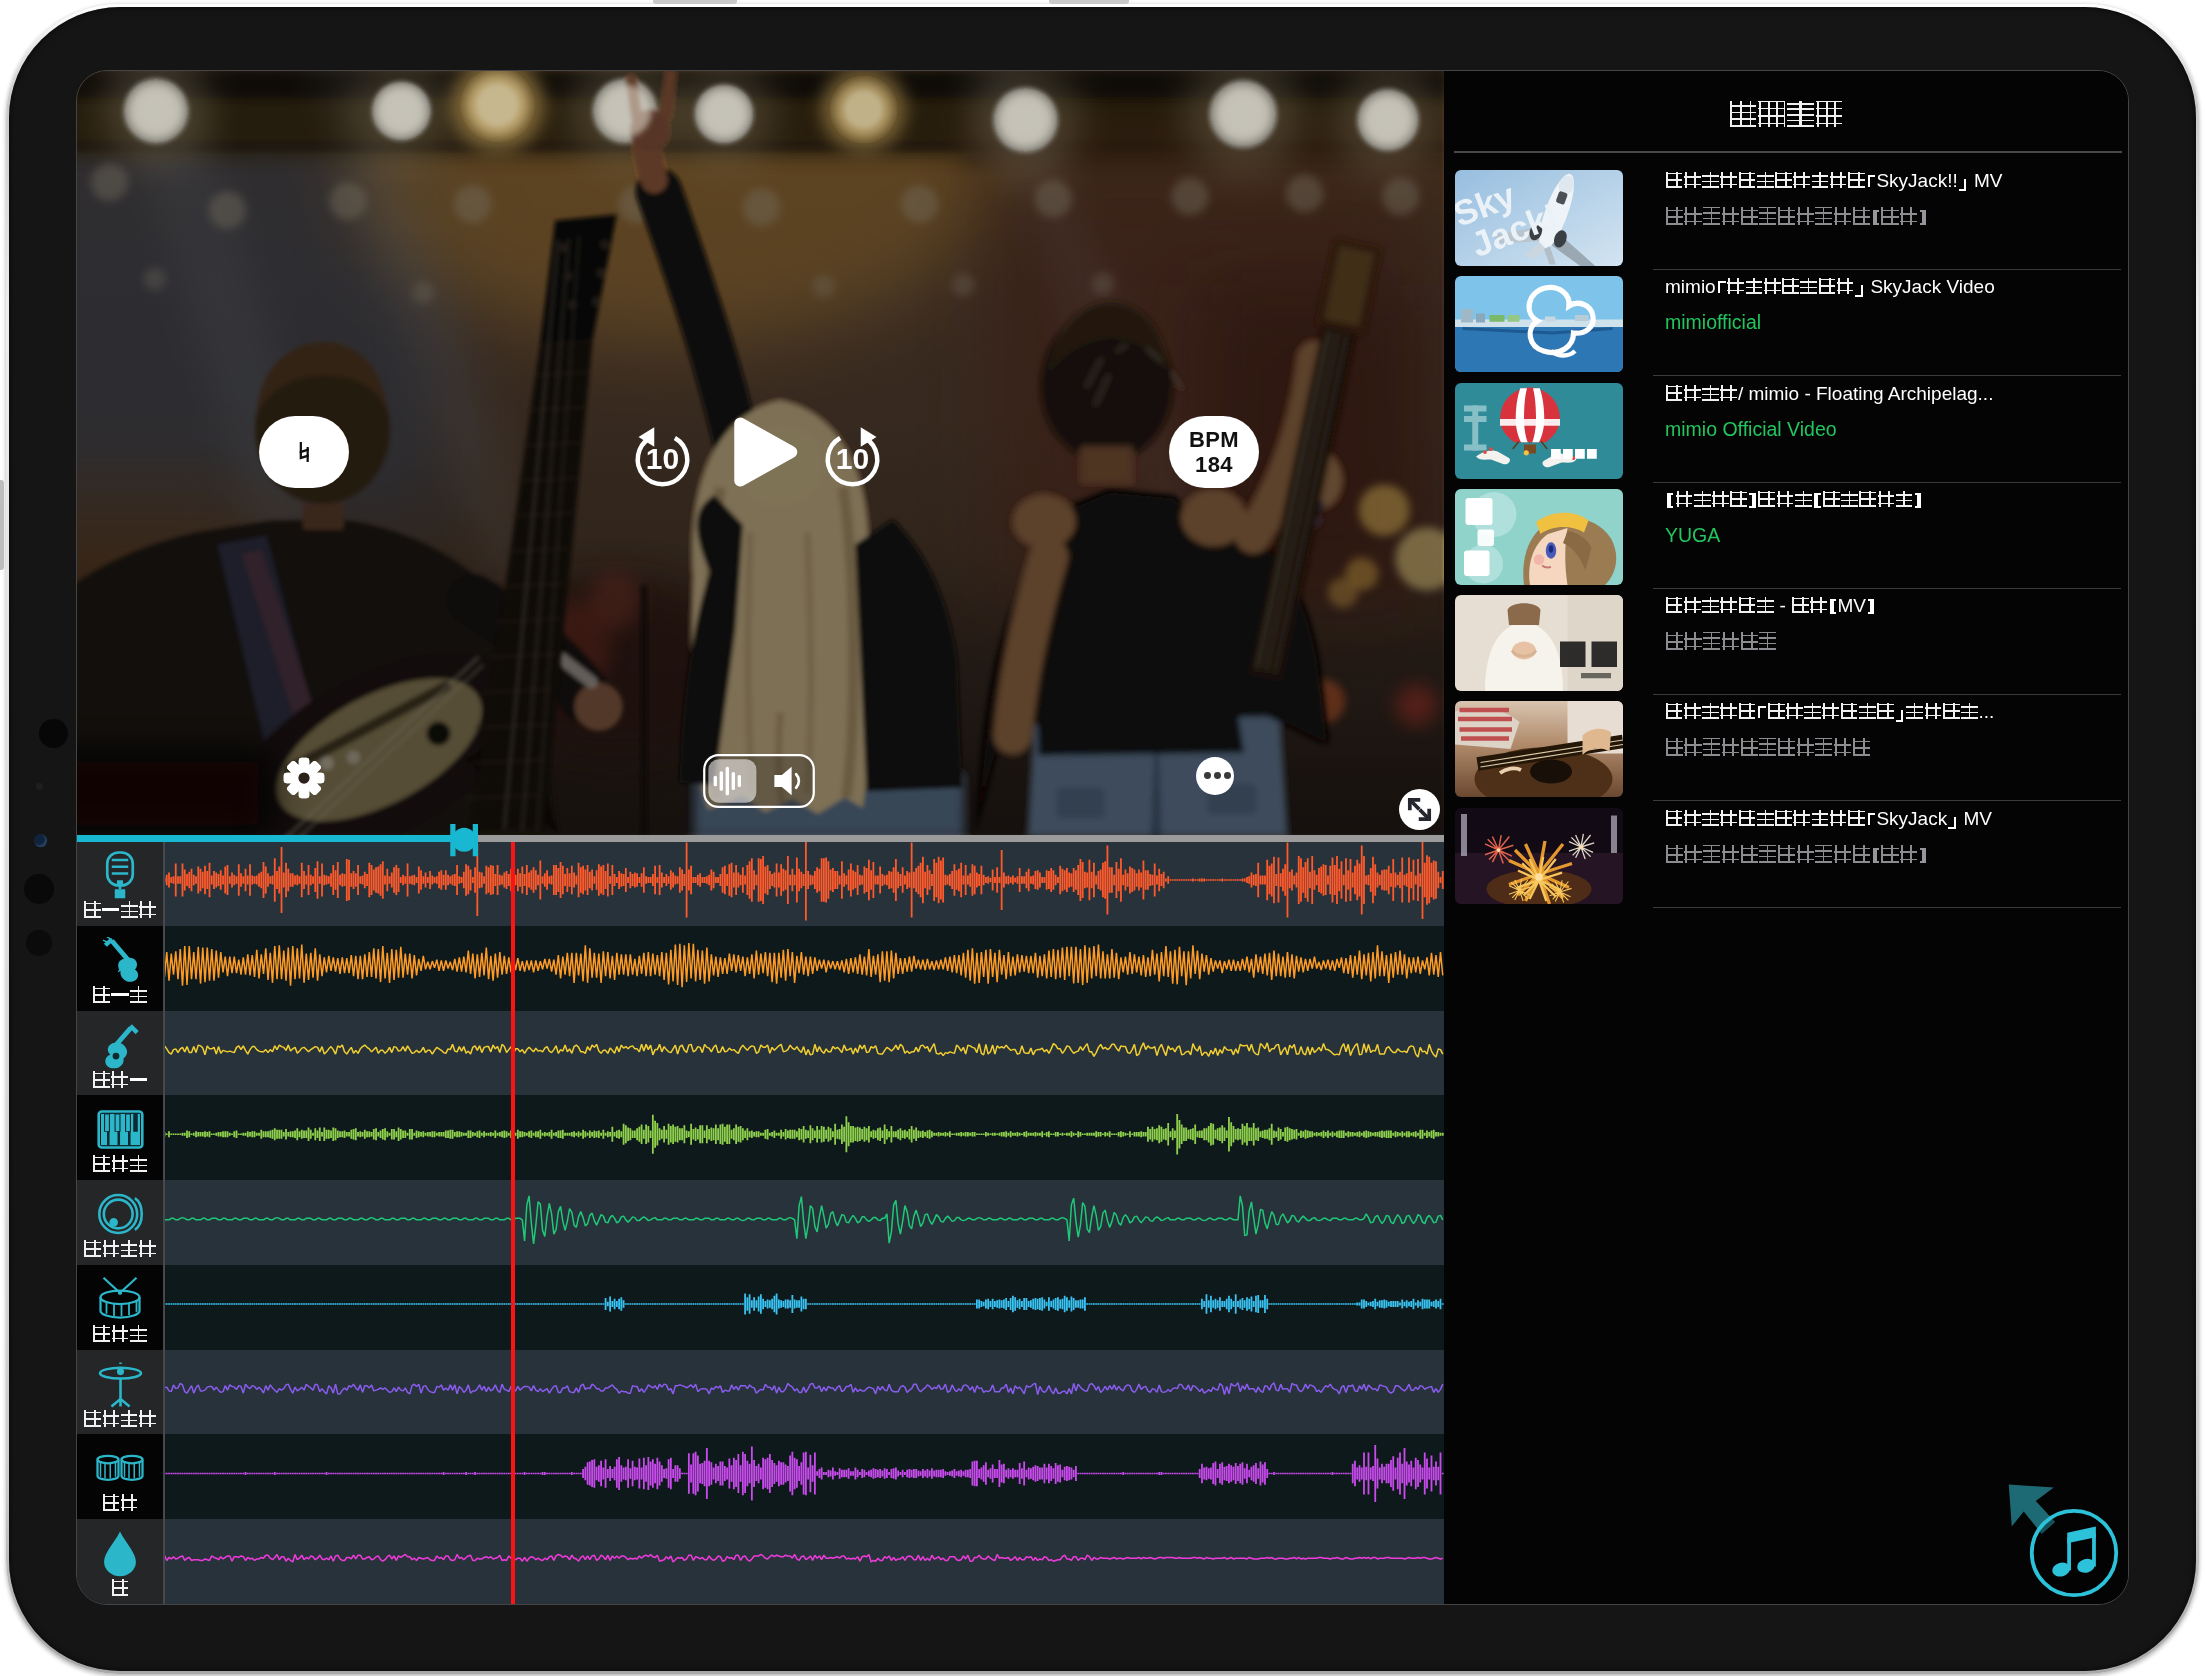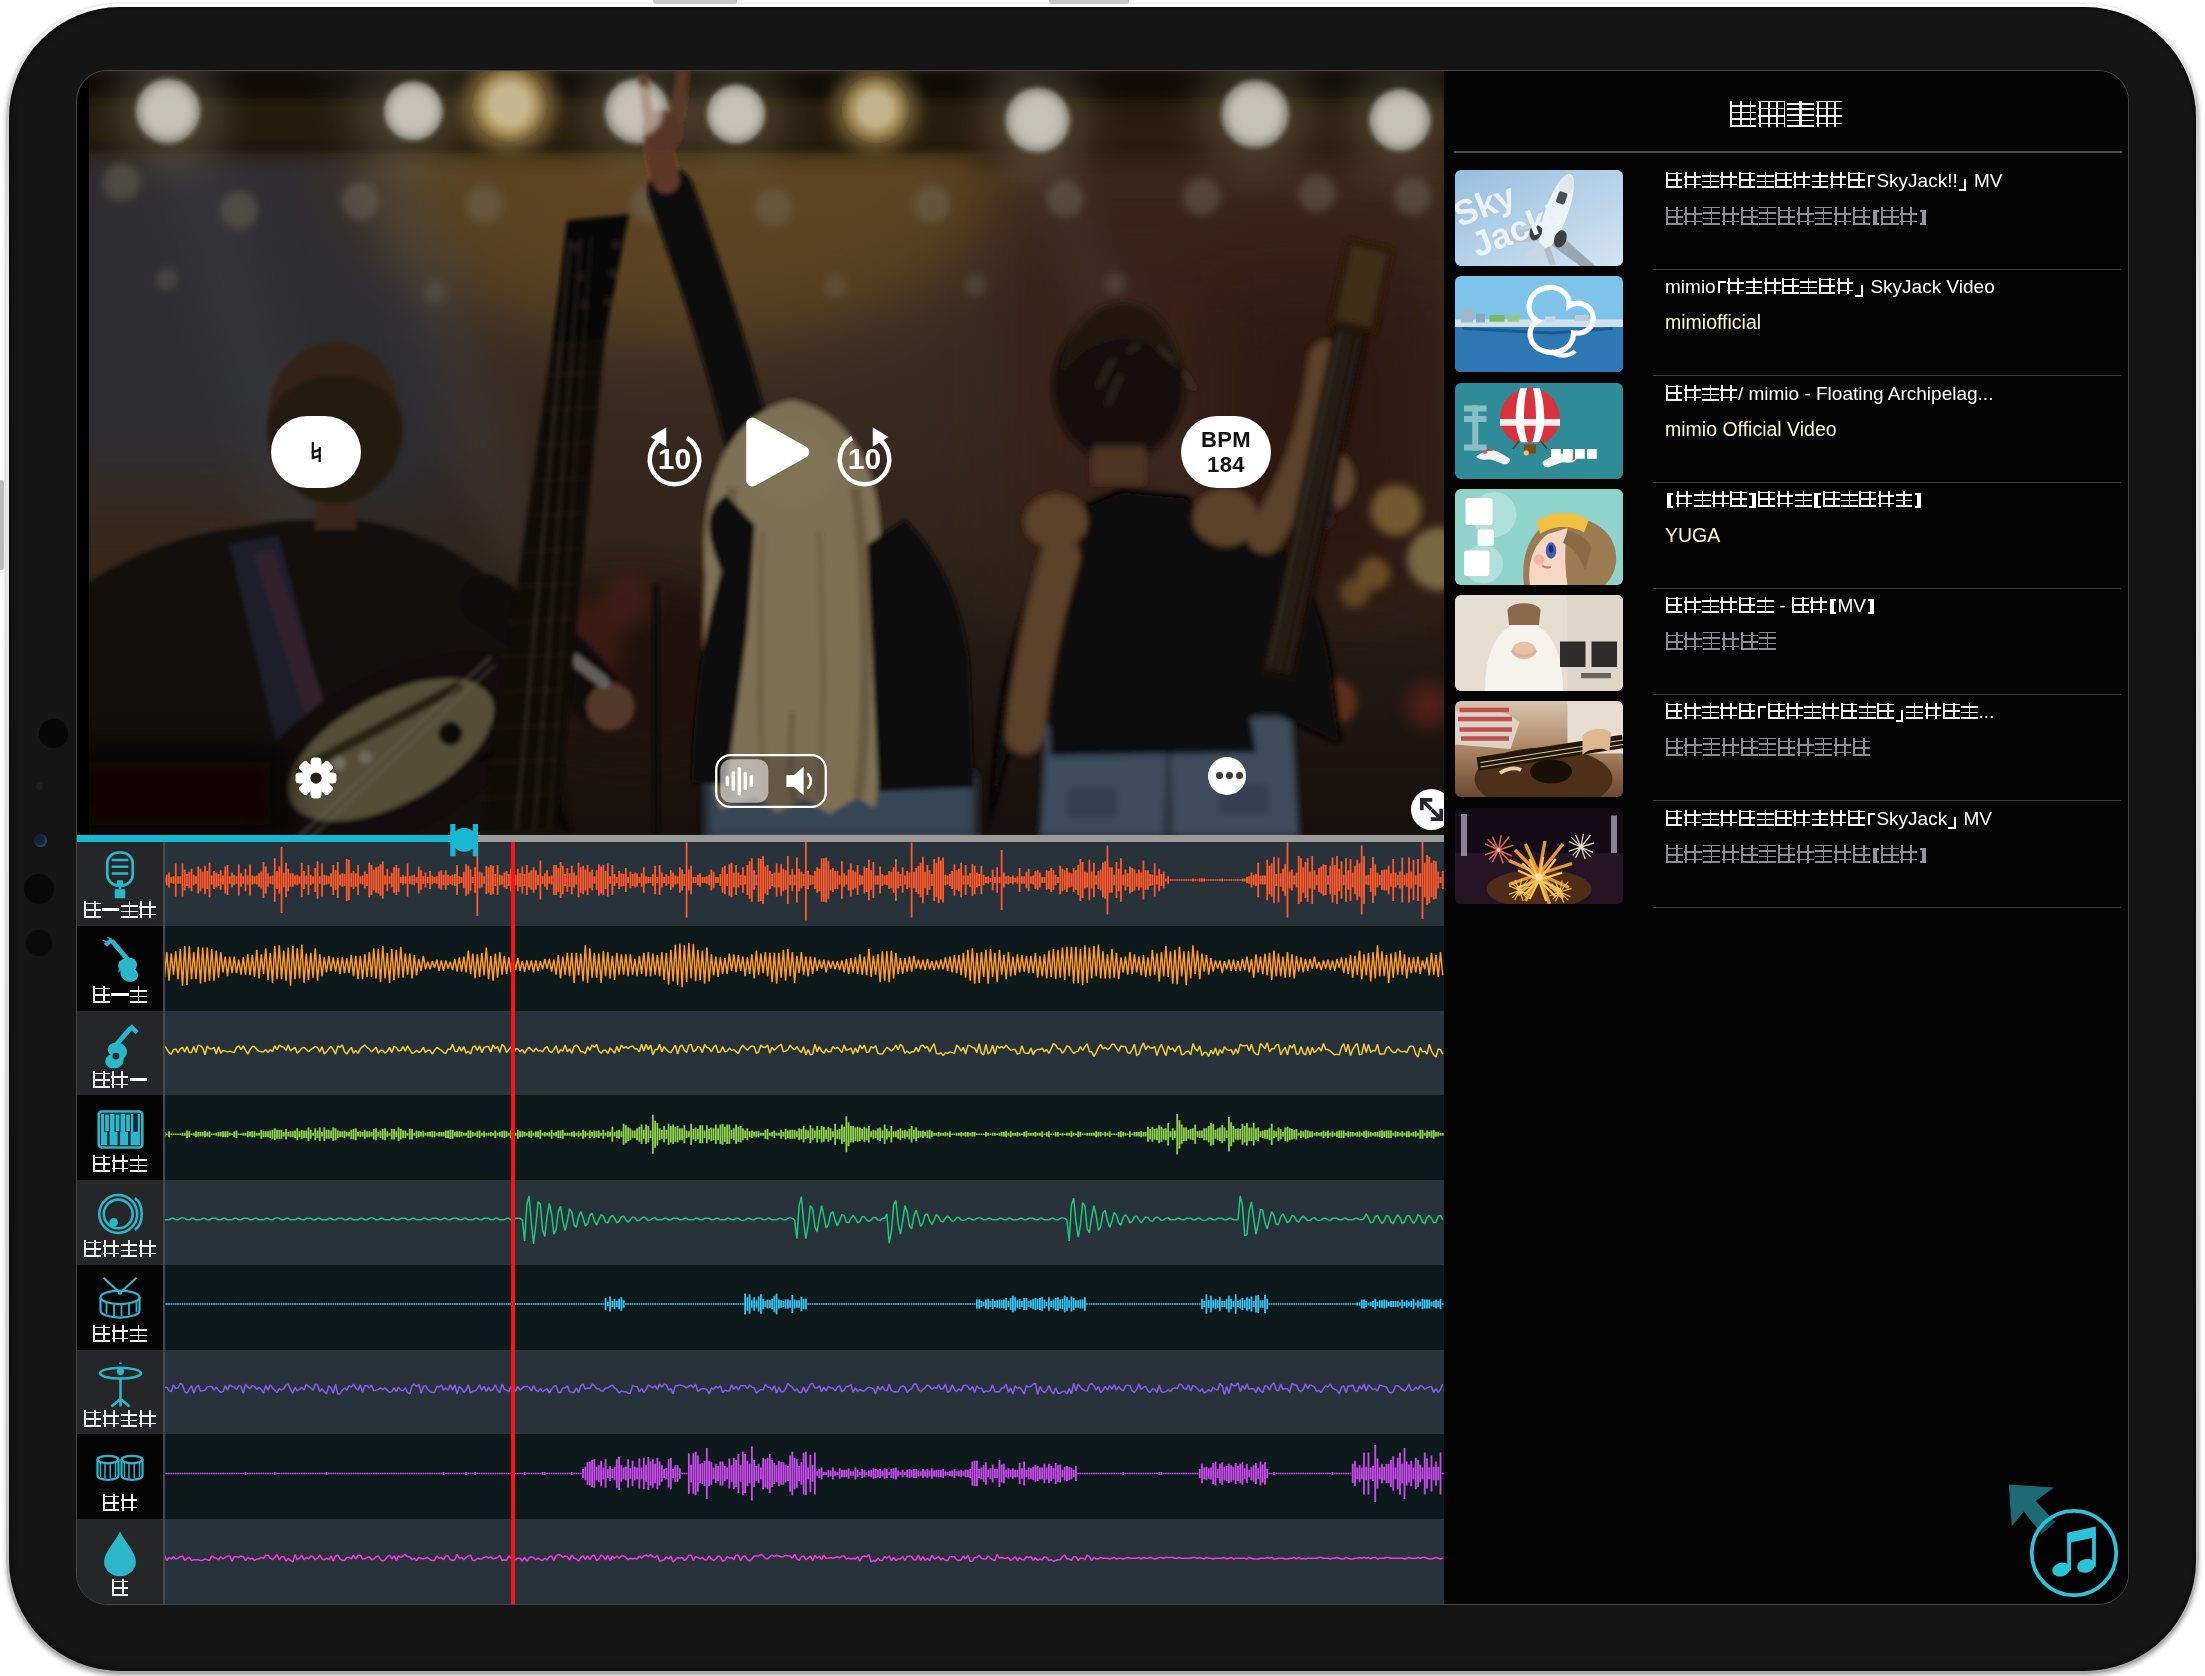--- a/index.html
+++ b/index.html
@@ -1,41 +1,41 @@
 <!DOCTYPE html>
 <html style="font-size:12px"><head><meta charset="utf-8"><style>
 *{margin:0;padding:0;box-sizing:border-box}
 html,body{width:2205px;height:1676px;background:#fff;font-family:"Liberation Sans",sans-serif;overflow:hidden}
 .abs{position:absolute}
 .device{position:absolute;left:6px;top:3.8px;width:2193px;height:1670px;border-radius:114px;
 background:linear-gradient(180deg,#ffffff,#c9c9c9 6%,#ededed 18%,#cccccc 88%,#a8a8a8);box-shadow:0 1.5px 4.5px rgba(0,0,0,.3)}
 .bezel{position:absolute;left:3px;top:3px;right:3px;bottom:3px;border-radius:111px;background:#151515;
 box-shadow:inset 0 0 7.5px rgba(0,0,0,.7)}
 .screen{position:absolute;left:77px;top:71px;width:2051px;height:1533px;border-radius:30px;background:#000;overflow:hidden;outline:1.5px solid #454545}
-.video{position:absolute;left:12px;top:0;width:1367px;height:764px;overflow:hidden}
+.video{position:absolute;left:0;top:0;width:1367px;height:764px;overflow:hidden}
 .photo{position:absolute;left:-77px;top:-71px}
 .pill{position:absolute;width:90px;height:72px;border-radius:36px;background:#fff;display:flex;align-items:center;justify-content:center}
 .bpmtxt{font-size:22px;font-weight:700;color:#111;text-align:center;line-height:25px;letter-spacing:0.4px}
 .pbar{position:absolute;left:0;top:764px;width:1367px;height:6.8px;background:#9b9b9b;z-index:6}
 .pfill{position:absolute;left:0;top:0;width:375px;height:6.8px;background:#18b7d2}
 .pmark{position:absolute;left:363px;top:-18px}
 .waves{position:absolute;left:0;top:770px;width:1367px;height:763px}
 .wrow{position:absolute;left:0;width:1367px;height:85px}
 .lab{position:absolute;left:0;width:86px;height:85px;display:flex;flex-direction:column;align-items:center;justify-content:flex-start}
 .lab .ic{margin-top:9px;height:50px;display:flex;align-items:center}
 .lab .tx{font-size:19px;font-weight:600;color:#fff;line-height:19px;white-space:nowrap}
 .vline{position:absolute;left:86px;top:0;width:1.5px;height:763px;background:#434a4e;z-index:3}
 .red{position:absolute;left:434px;top:0;width:3.8px;height:763px;background:#fa1414;z-index:4}
 .panel{position:absolute;left:1367px;top:0;width:684px;height:1533px;background:#040404}
 .ptitle{position:absolute;left:0;top:27px;width:684px;text-align:center;font-size:30px;font-weight:700;color:#fff}
 .pdiv{position:absolute;left:9.8px;width:668px;height:1.5px;background:#48484a;top:80px}
 .prow{position:absolute;left:0;width:684px;height:107px}
 .thumb{position:absolute;left:10.5px;top:6.8px;width:168px;height:96px;border-radius:6px;overflow:hidden}
 .rtitle{position:absolute;left:221px;top:6.8px;width:453px;height:31.5px;font-size:19px;color:#fff;white-space:nowrap;overflow:hidden}
-.rsub{position:absolute;left:221px;top:42px;width:453px;height:25.5px;font-size:19.5px;color:#fef9c3;white-space:nowrap;overflow:hidden}
+.rsub{position:absolute;left:221px;top:42px;width:453px;height:25.5px;font-size:19.5px;color:#22c55e;white-space:nowrap;overflow:hidden}
 .rsep{position:absolute;left:209px;right:6.8px;bottom:0;height:1.5px;background:#3a3a3c}
 .k{display:inline-block;width:.88em;height:.88em;margin:0 .04em;vertical-align:-.08em;
 background:repeating-linear-gradient(0deg,var(--kc) 0 1.8px,transparent 1.8px 6.8px),repeating-linear-gradient(90deg,var(--kc) 0 1.8px,transparent 1.8px 9.8px);
 opacity:.94}
 .k:nth-of-type(2n){background:repeating-linear-gradient(0deg,transparent 0 2.6px,var(--kc) 2.6px 4.4px,transparent 4.4px 7.5px),repeating-linear-gradient(90deg,transparent 0 1.5px,var(--kc) 1.5px 3.3px,transparent 3.3px 8.3px)}
 .k:nth-of-type(3n){background:repeating-linear-gradient(0deg,var(--kc) 0 1.8px,transparent 1.8px 5.6px),linear-gradient(90deg,transparent 0 45%,var(--kc) 45% 55%,transparent 55%)}
 .kd{display:inline-block;width:.9em;height:.12em;margin:0 .04em;vertical-align:.28em;background:var(--kc)}
 .bo{display:inline-block;width:.4em;height:.62em;margin:0 .06em 0 .12em;vertical-align:-.02em;border-top:2.3px solid var(--kc);border-left:2.3px solid var(--kc)}
 .bc{display:inline-block;width:.4em;height:.62em;margin:0 .12em 0 .06em;vertical-align:-.22em;border-bottom:2.3px solid var(--kc);border-right:2.3px solid var(--kc)}
 .bbo{display:inline-block;width:.34em;height:.8em;margin:0 .08em 0 .1em;vertical-align:-.12em;border:2.3px solid var(--kc);border-right:none;border-left-width:4.5px}

